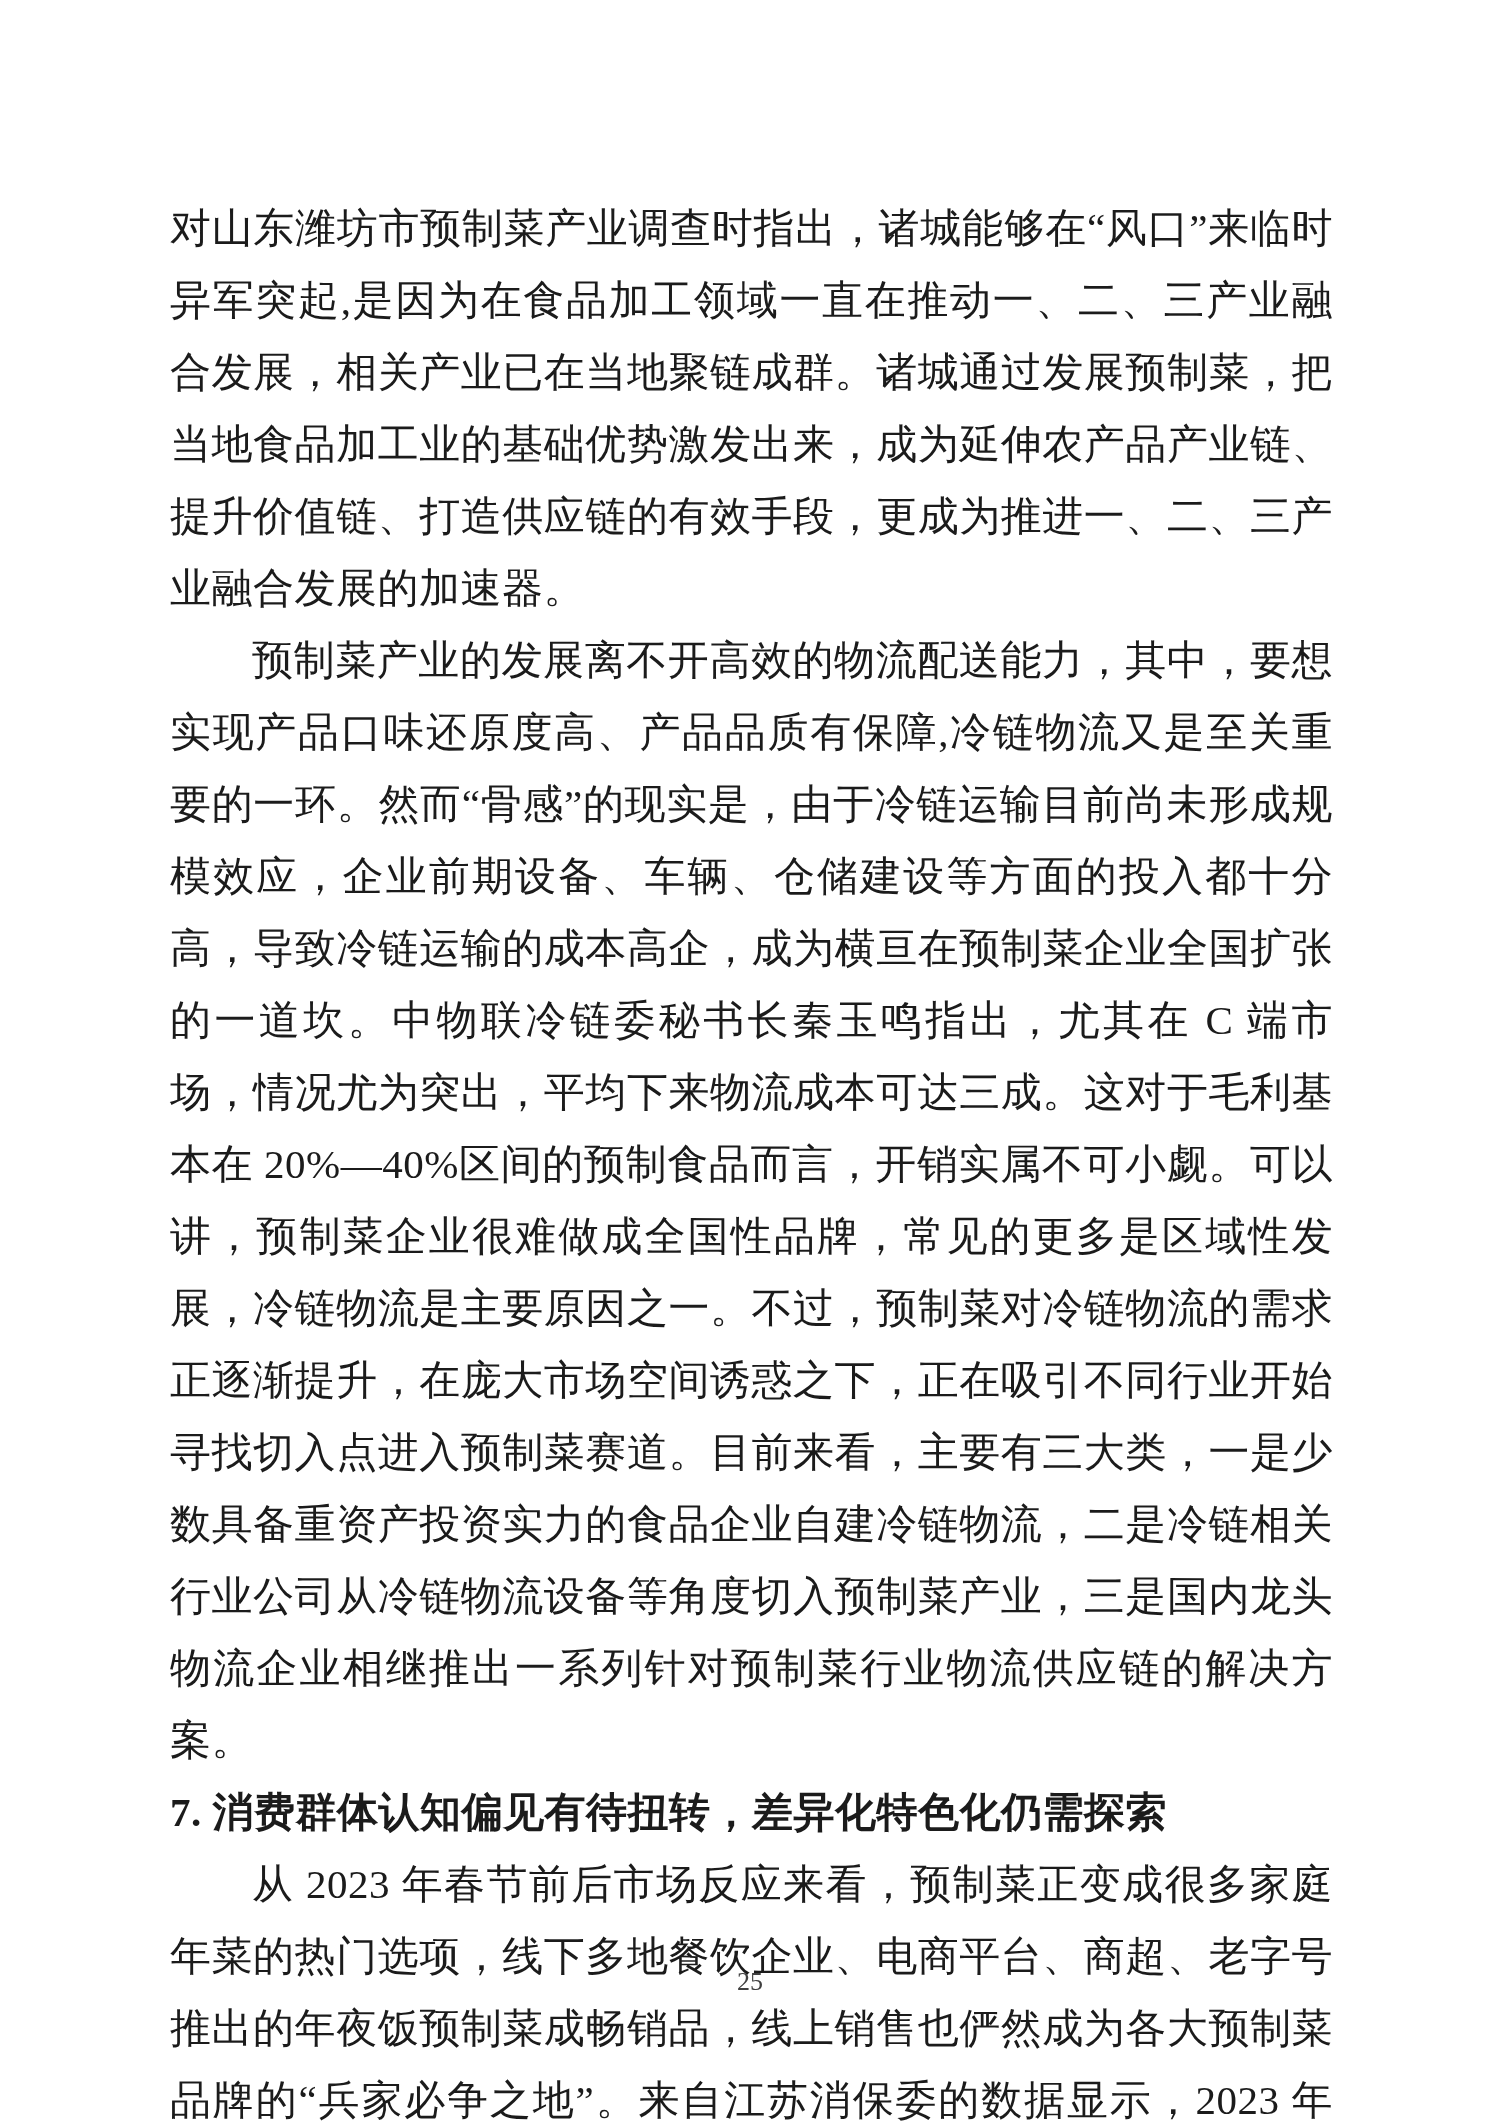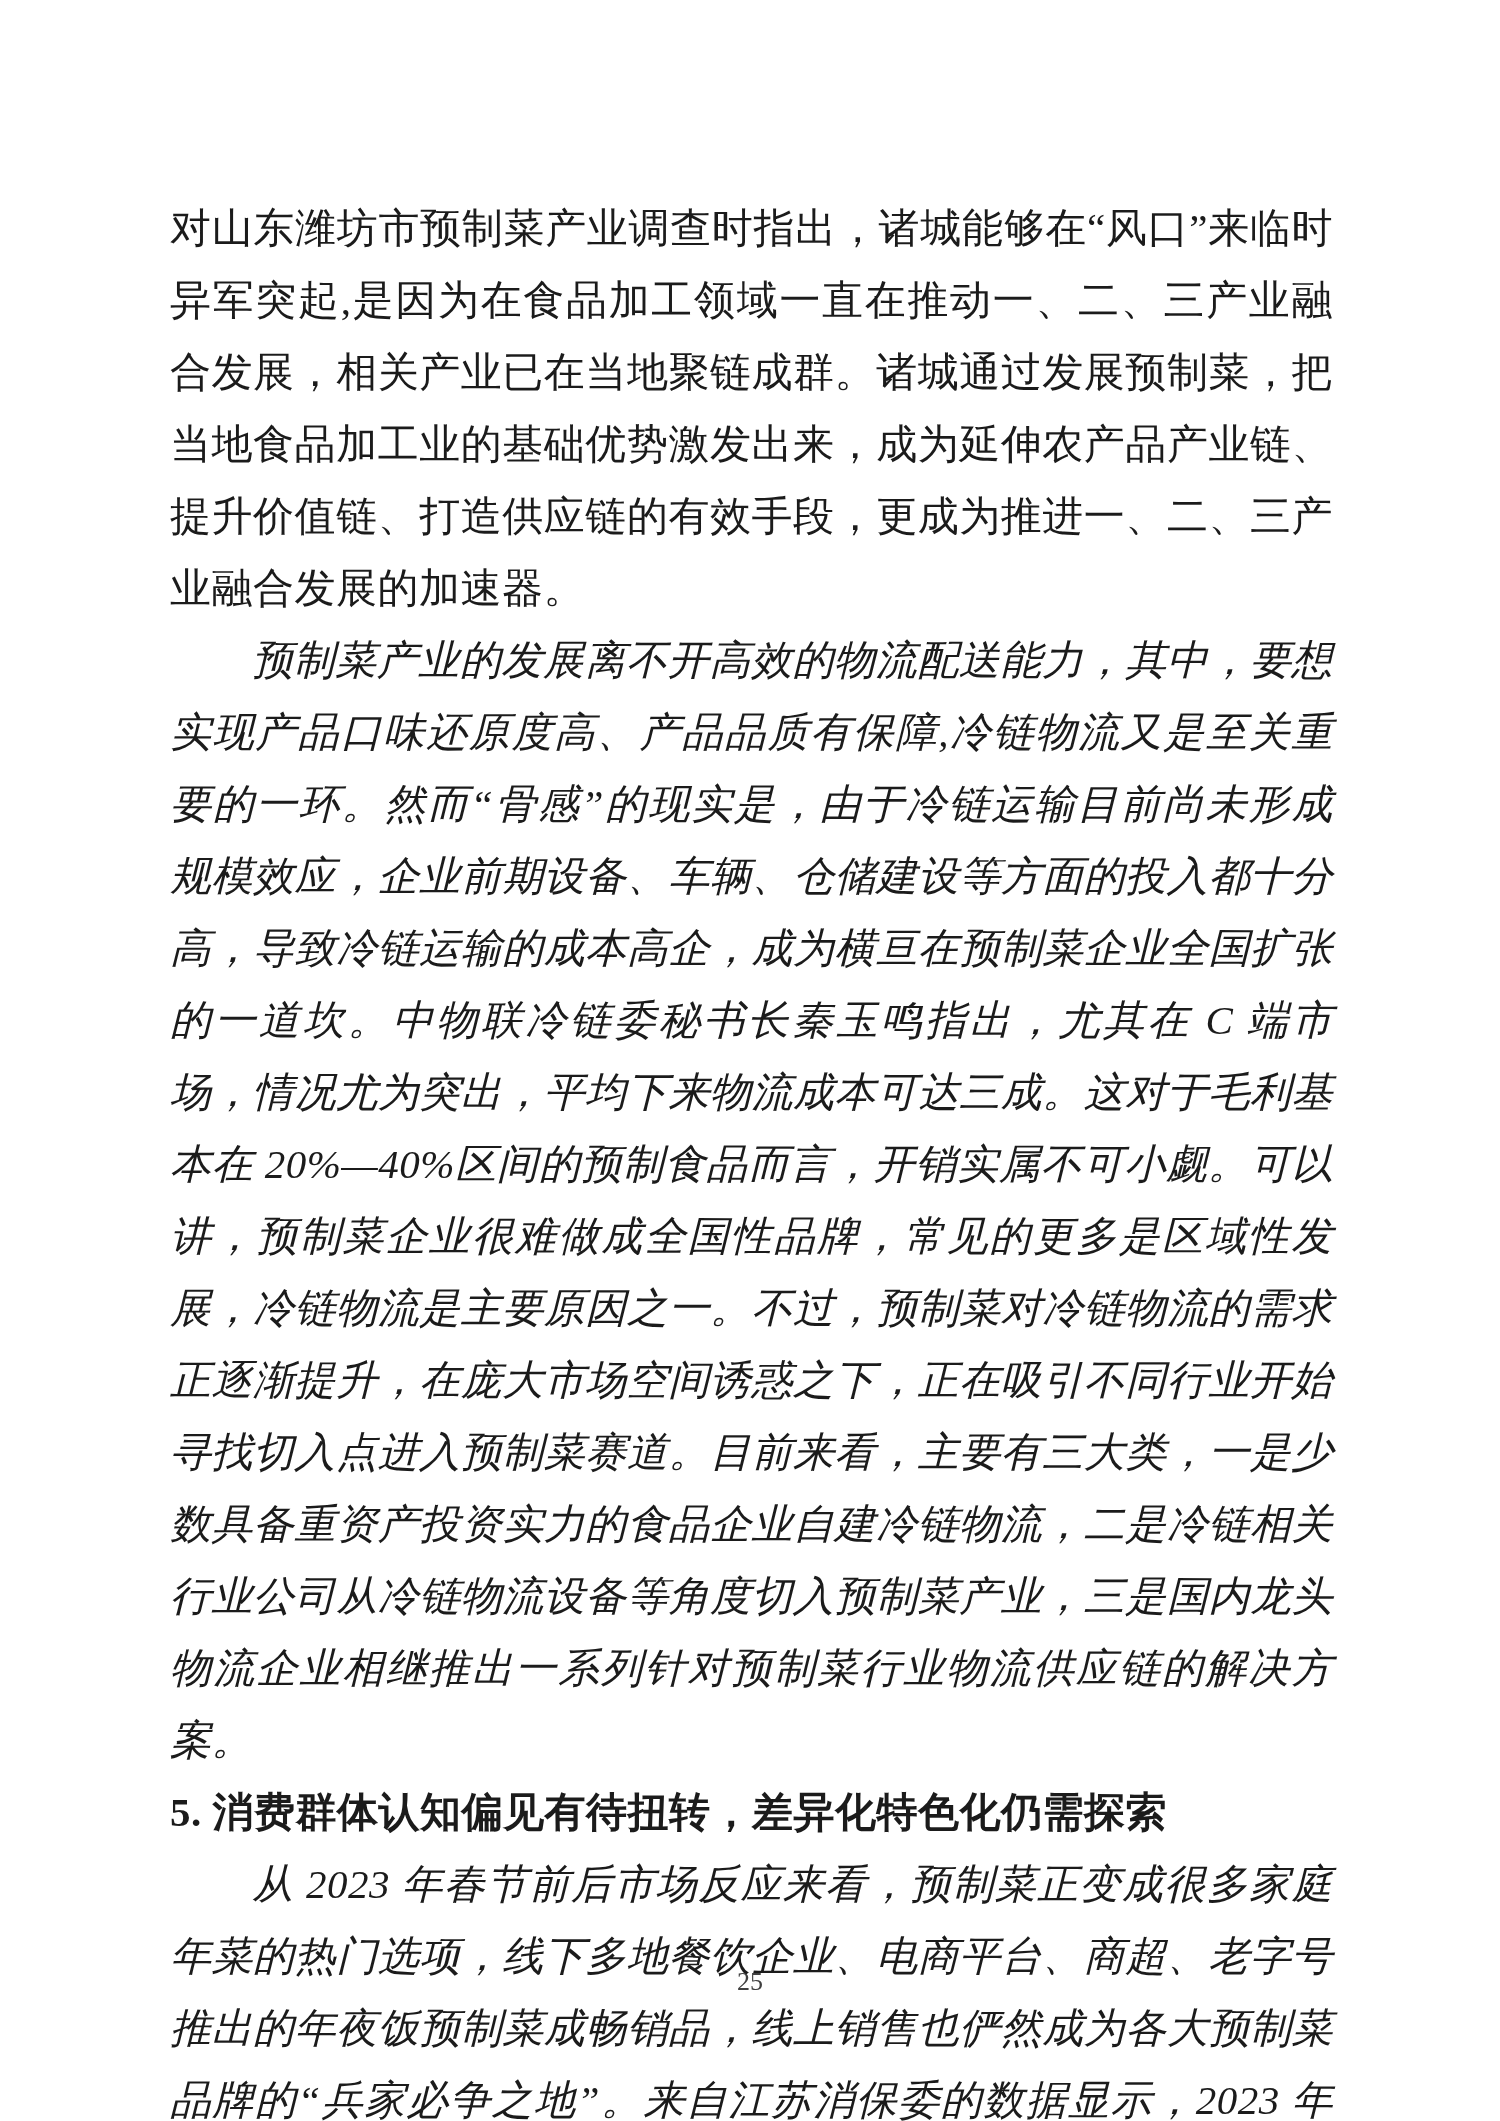--- a/index.html
+++ b/index.html
@@ -25,21 +25,20 @@
   .para {
     margin: 0;
     font-size: 41px;
     line-height: 72px;
     text-align: justify;
     letter-spacing: 0.5px;
     font-family: "Liberation Serif", "DejaVu Serif", serif;
   }
   .para.indent {
     text-indent: 2em;
-    font-style: italic;
   }
   .heading {
     margin: 0;
     font-size: 41px;
     line-height: 72px;
     font-weight: 700;
     text-align: left;
     letter-spacing: 0.5px;
     font-family: "Liberation Serif", "DejaVu Serif", serif;
   }
@@ -55,17 +54,17 @@
     font-family: "Liberation Serif", "DejaVu Serif", serif;
   }
 </style>
 </head>
 <body>
 
 <div class="page">
   <div class="doc-body">
       <p class="para">对山东潍坊市预制菜产业调查时指出，诸城能够在“风口”来临时异军突起,是因为在食品加工领域一直在推动一、二、三产业融合发展，相关产业已在当地聚链成群。诸城通过发展预制菜，把当地食品加工业的基础优势激发出来，成为延伸农产品产业链、提升价值链、打造供应链的有效手段，更成为推进一、二、三产业融合发展的加速器。</p>
       <p class="para indent">预制菜产业的发展离不开高效的物流配送能力，其中，要想实现产品口味还原度高、产品品质有保障,冷链物流又是至关重要的一环。然而“骨感”的现实是，由于冷链运输目前尚未形成规模效应，企业前期设备、车辆、仓储建设等方面的投入都十分高，导致冷链运输的成本高企，成为横亘在预制菜企业全国扩张的一道坎。中物联冷链委秘书长秦玉鸣指出，尤其在 C 端市场，情况尤为突出，平均下来物流成本可达三成。这对于毛利基本在 20%—40%区间的预制食品而言，开销实属不可小觑。可以讲，预制菜企业很难做成全国性品牌，常见的更多是区域性发展，冷链物流是主要原因之一。不过，预制菜对冷链物流的需求正逐渐提升，在庞大市场空间诱惑之下，正在吸引不同行业开始寻找切入点进入预制菜赛道。目前来看，主要有三大类，一是少数具备重资产投资实力的食品企业自建冷链物流，二是冷链相关行业公司从冷链物流设备等角度切入预制菜产业，三是国内龙头物流企业相继推出一系列针对预制菜行业物流供应链的解决方案。</p>
-      <h2 class="heading">5. 消费群体认知偏见有待扭转，差异化特色化仍需探索</h2>
+      <h2 class="heading">7. 消费群体认知偏见有待扭转，差异化特色化仍需探索</h2>
       <p class="para indent">从 2023 年春节前后市场反应来看，预制菜正变成很多家庭年菜的热门选项，线下多地餐饮企业、电商平台、商超、老字号推出的年夜饭预制菜成畅销品，线上销售也俨然成为各大预制菜品牌的“兵家必争之地”。来自江苏消保委的数据显示，2023 年春节期间，接近</p>
     </div>
   <div class="page-number">25</div>
 </div>
 
 </body></html>

